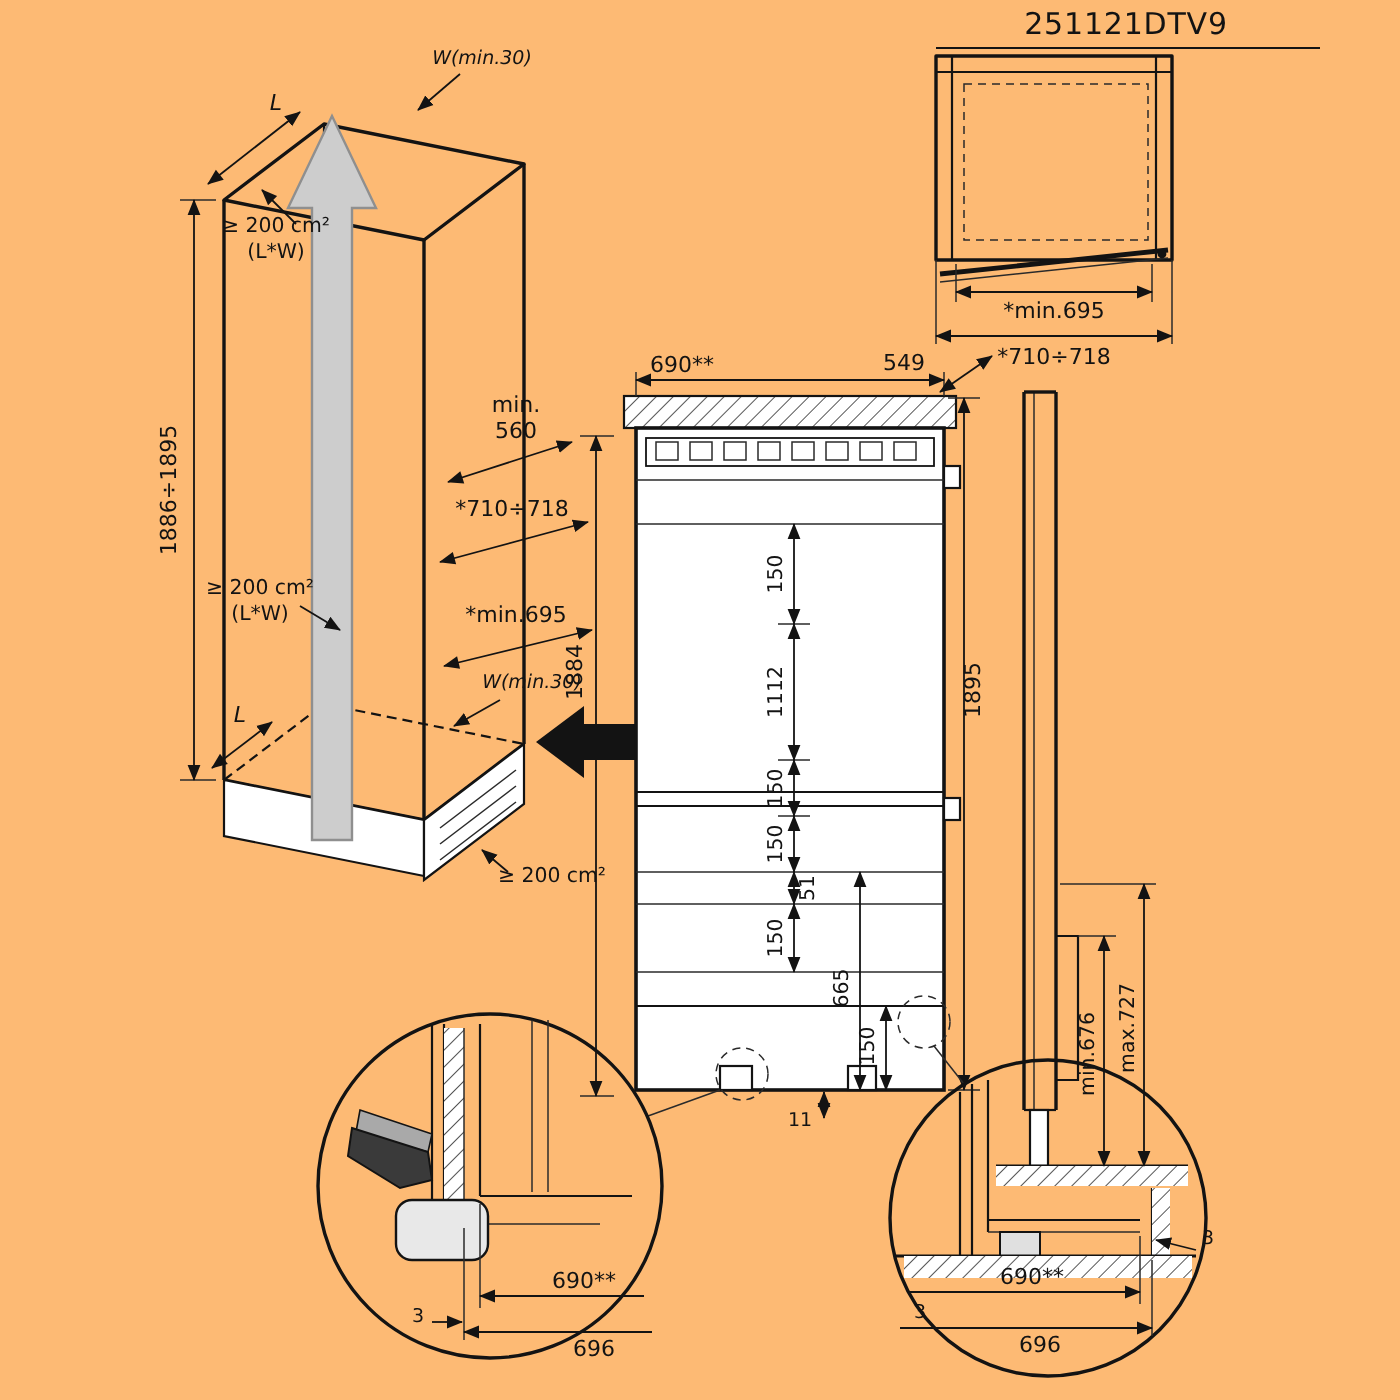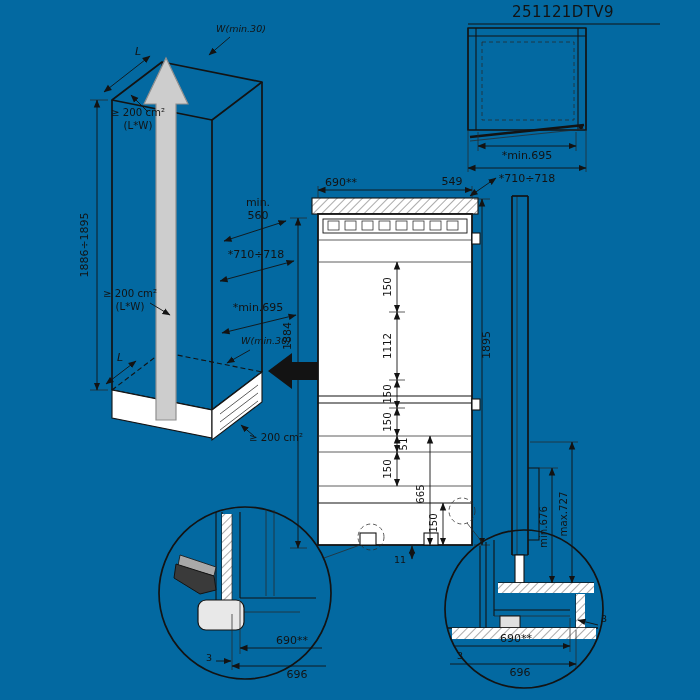--- a/index.html
+++ b/index.html
@@ -1,16 +1,16 @@
 <!DOCTYPE html>
 <html><head>
 <meta charset="utf-8">
 <style>
   html,body{margin:0;padding:0;background:#fff}
-  .page{width:700px;height:700px;background:#0369a1;overflow:hidden;font-family:"DejaVu Sans",sans-serif}
+  .page{width:700px;height:700px;background:#fdba74;overflow:hidden;font-family:"DejaVu Sans",sans-serif}
   svg{display:block}
   text{fill:#131313;font-family:"DejaVu Sans",sans-serif}
   .dim{font-size:11px}
   .dim-m{font-size:10.2px}
   .dim-s{font-size:9.5px}
   .it{font-style:italic}
   .model{font-size:15px;letter-spacing:.4px}
   .edge{stroke:#131313;stroke-width:1.7;fill:none;stroke-linejoin:round}
   .med{stroke:#131313;stroke-width:1.1;fill:none}
   .thin{stroke:#2a2a2a;stroke-width:.75;fill:none}

